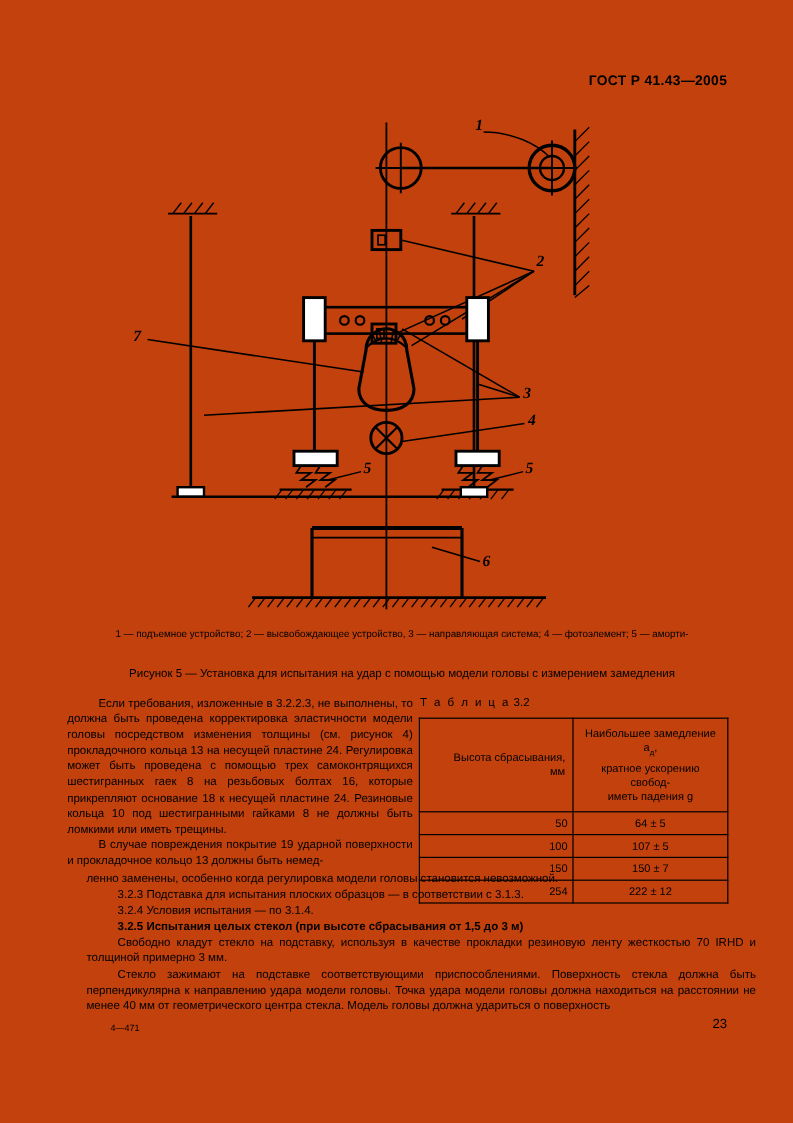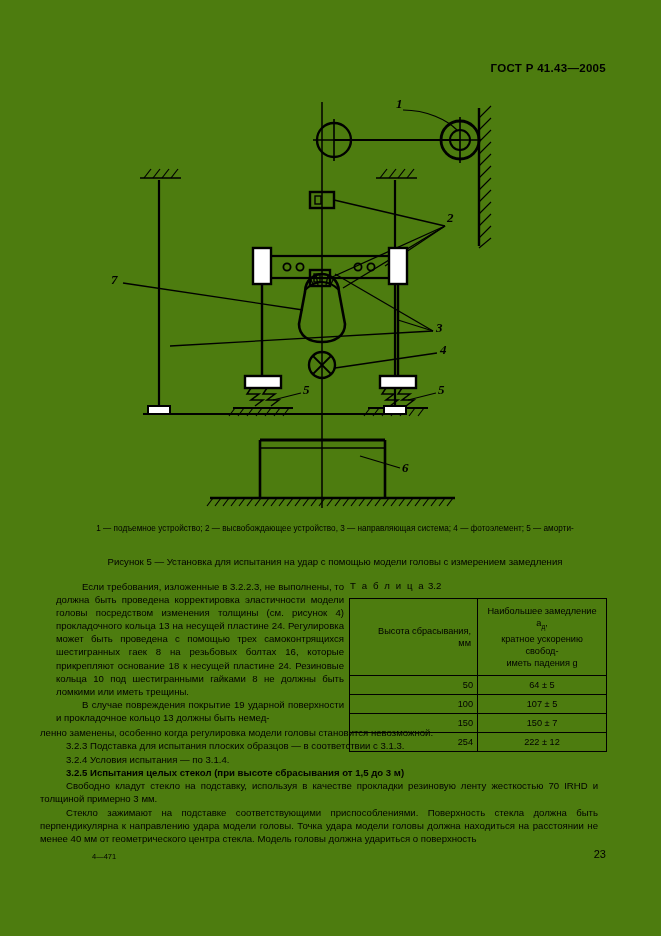--- a/index.html
+++ b/index.html
@@ -8,21 +8,21 @@
     background: #ffffff;
   }
   body {
     font-family: "Liberation Sans", sans-serif;
     color: #000000;
   }
   .page {
     position: relative;
     width: 661px;
     height: 936px;
-    background: #4d7c0f;
+    background: #c2410c;
     overflow: hidden;
   }
   .header {
     position: absolute;
     top: 62px;
     right: 55px;
     font-size: 11.5px;
     font-weight: bold;
     letter-spacing: 0.3px;
   }
@@ -88,21 +88,21 @@
     line-height: 12px;
   }
   table.t32 td.head {
     padding: 6px 6px;
     vertical-align: middle;
   }
   table.t32 td.c1 { width: 115px; text-align: right; }
   .full-text {
     position: absolute;
     top: 726px;
-    left: 40px;
+    left: 72px;
     width: 558px;
     font-size: 9.6px;
     line-height: 13.3px;
     text-align: justify;
     text-justify: inter-word;
   }
   .full-text p { margin: 0; }
   .full-text p.indent { text-indent: 26px; }
   .full-text p.b { font-weight: bold; text-indent: 26px; }
   .footer-left {

